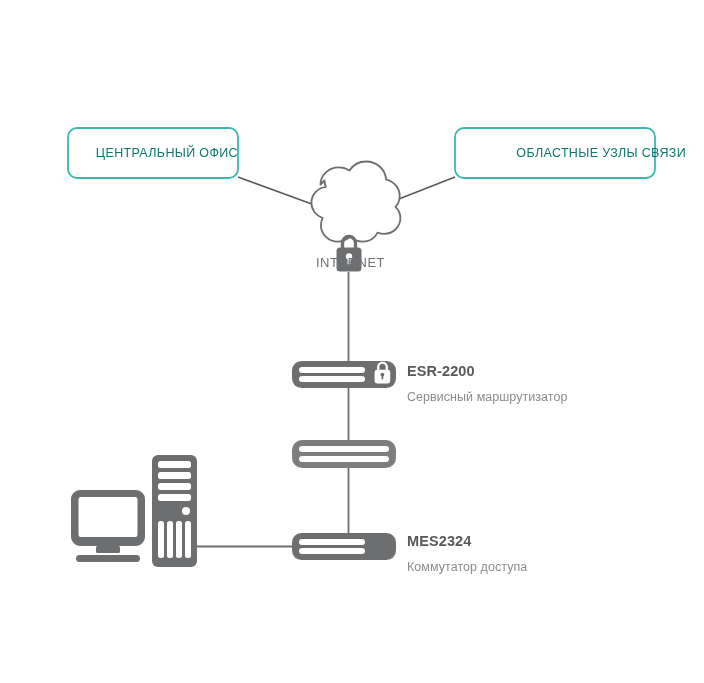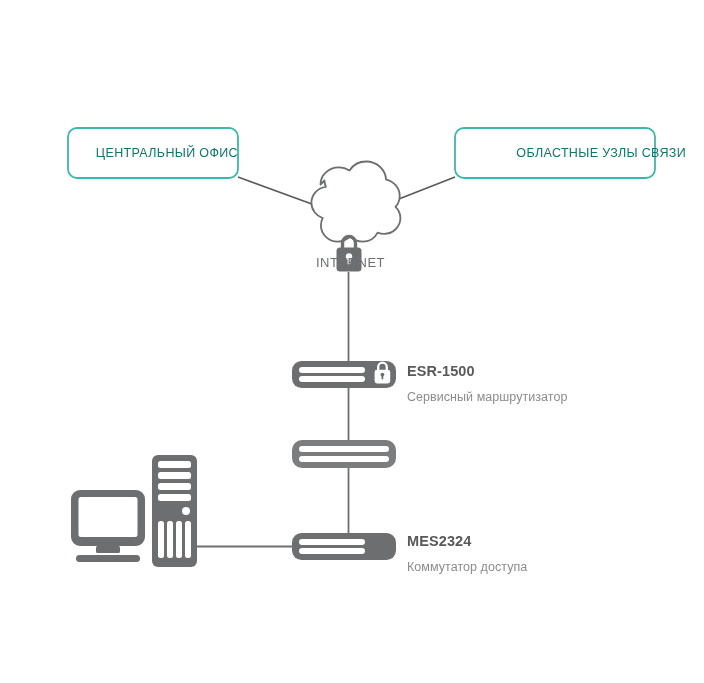--- a/index.html
+++ b/index.html
@@ -175,21 +175,21 @@
     </g>
   </svg>
 
   <div class="zone-box-label" style="left:68px; top:146px; width:170px;">ЦЕНТРАЛЬНЫЙ ОФИС</div>
 
   <div class="zone-box-label" style="left:455px; top:146px; width:231px;">ОБЛАСТНЫЕ УЗЛЫ СВЯЗИ</div>
 
   <div class="cloud-label" style="left:316px; top:207px; width:66px; text-align:center;margin-top:48px;">INTERNET</div>
 
   <div class="device-text" style="left:407px; top:362px;">
-    <div class="device-title">ESR-1500</div>
+    <div class="device-title">ESR-2200</div>
     <div class="device-subtitle">Сервисный маршрутизатор</div>
   </div>
 
 
   <div class="device-text" style="left:407px; top:532px;">
     <div class="device-title">MES2324</div>
     <div class="device-subtitle">Коммутатор доступа</div>
   </div>
 
 </div>

